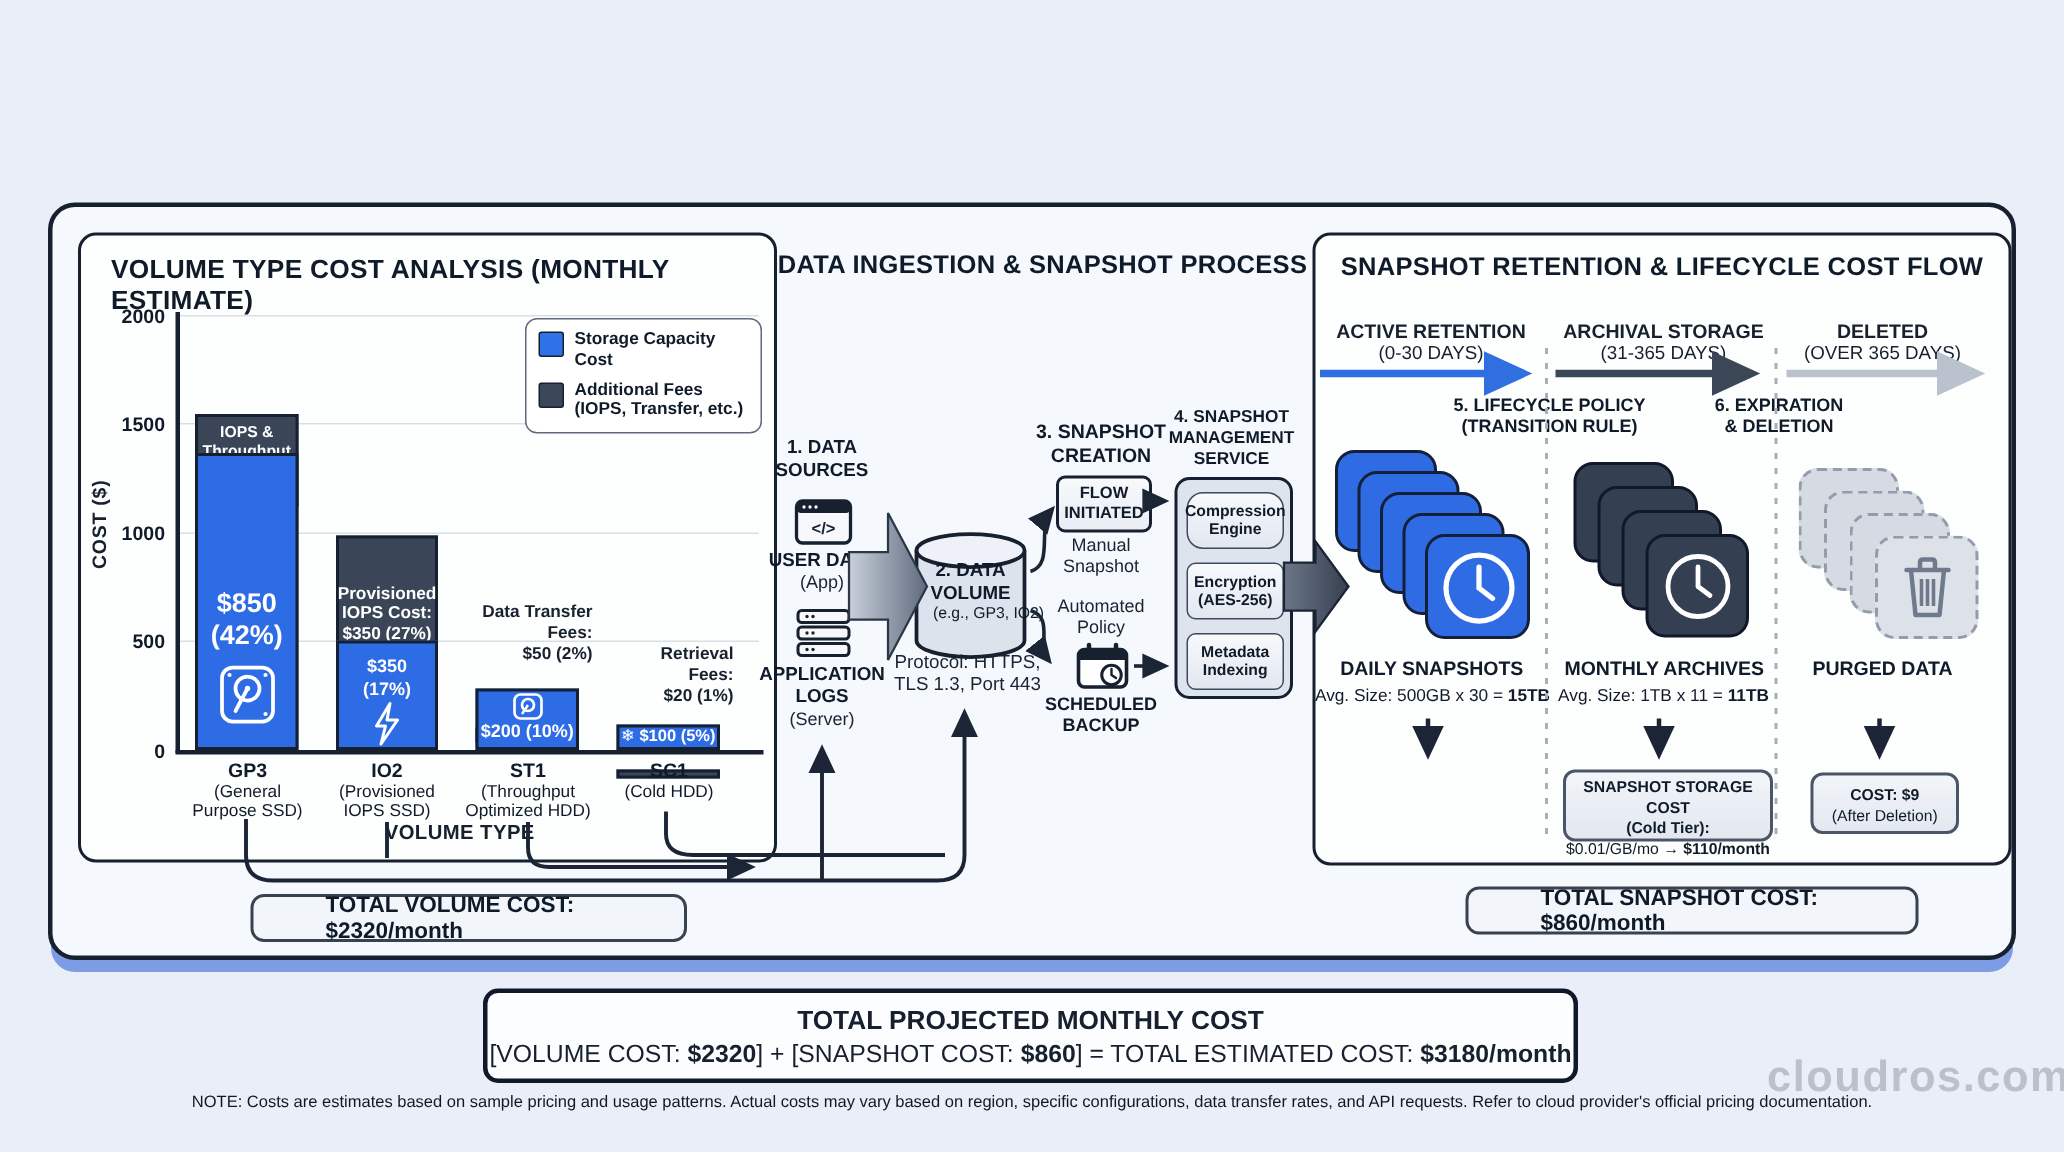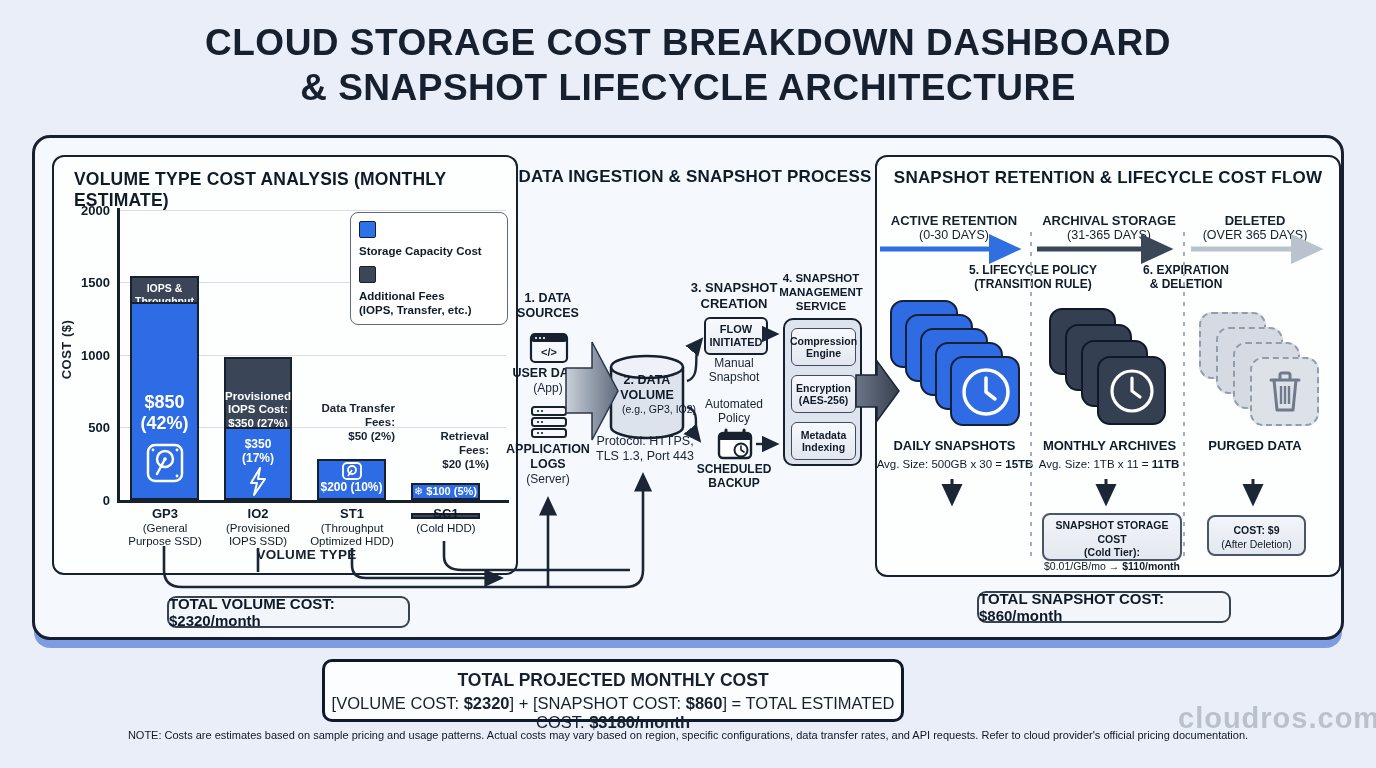--- a/index.html
+++ b/index.html
@@ -31,21 +31,21 @@
   .seg-blue{background:#2d6ce4;}
   .seg-dark{background:#3a4658;margin-top:36px;}
   .seg-lab{color:#fff;font-weight:bold;font-size:10.5px;line-height:1.18;text-align:center;white-space:pre-line;}
   .above-lab{position:absolute;font-weight:bold;font-size:11.5px;line-height:1.2;color:#18222f;
              text-align:right;white-space:pre-line;}
   .tick-block{position:absolute;text-align:center;color:#101b29;}
   .tick-name{font-weight:bold;font-size:13px;line-height:1.15;}
   .tick-sub{font-size:11.5px;line-height:1.15;white-space:pre-line;}
   .legend{position:absolute;left:296px;top:55px;width:158px;background:#fff;border:1.5px solid #5f6b7c;
           border-radius:8px;padding:7px 8px;box-sizing:border-box;}
-  .leg-item{display:flex;align-items:flex-start;gap:7px;margin-bottom:6px;flex-direction:column;}
+  .leg-item{display:flex;align-items:flex-start;gap:7px;margin-bottom:6px;}
   .leg-item:last-child{margin-bottom:0;}
   .swatch{width:15px;height:15px;border:1.5px solid #16202e;border-radius:2px;flex:0 0 auto;margin-top:1px;}
   .leg-txt{font-weight:bold;font-size:11.5px;line-height:1.2;color:#101b29;white-space:pre-line;}
   .xlab{position:absolute;left:180px;top:390px;width:145px;text-align:center;font-weight:bold;
         font-size:13.5px;letter-spacing:.3px;}
   
   .sec-title{font-weight:bold;font-size:17px;letter-spacing:.2px;color:#101b29;}
   .step-lab{font-weight:bold;font-size:12.5px;line-height:1.2;color:#101b29;text-align:center;white-space:pre-line;}
   .flow-sub{font-size:12px;line-height:1.2;color:#1a2433;text-align:center;white-space:pre-line;}
   .node-box{background:linear-gradient(#f7f9fc,#e9edf4);border:2px solid #16202e;border-radius:6px;
@@ -61,40 +61,36 @@
   .sq{position:absolute;width:68px;height:68px;border-radius:13px;box-sizing:border-box;}
   .sq-blue{background:#2f6ce3;border:2.5px solid #14203a;}
   .sq-dark{background:#343f51;border:2.5px solid #10192a;}
   .sq-gray{background:#d6dbe3;border:2.5px dashed #929dac;}
   .stack-lab{position:absolute;font-weight:bold;font-size:13px;text-align:center;color:#101b29;}
   .avg-lab{position:absolute;font-size:11.5px;text-align:center;color:#101b29;}
   .cost-box{position:absolute;background:linear-gradient(#f2f5f9,#e3e8f0);border:2px solid #4a5568;
             border-radius:8px;text-align:center;font-size:10.5px;line-height:1.3;color:#101b29;
             padding-top:4px;box-sizing:border-box;}
   .pill{position:absolute;background:#f2f5f9;border:2px solid #39434f;border-radius:9px;
-        display:flex;align-items:center;justify-content:center;font-weight:bold;font-size:15px;color:#0f1a28;}
-  
-  .summary{left:322px;top:659px;width:582px;height:63px;background:#fcfdfe;border:3px solid #10192a;
+        display:flex;align-items:center;justify-content:center;font-weight:bold;font-size:15px;color:#0f1a28;padding-left:48px;}
+  
+  .summary{left:322px;top:659px;width:730px;height:63px;background:#fcfdfe;border:3px solid #10192a;
            border-radius:10px;text-align:center;box-sizing:border-box;padding-top:8px;}
   .sum-title{font-weight:bold;font-size:17.5px;}
   .sum-line{font-size:16.5px;margin-top:3px;}
   .note{left:45px;top:729px;width:1286px;text-align:center;font-size:11px;color:#0f1826;}
   .watermark{left:1178px;top:702px;font-size:29px;font-weight:bold;color:rgba(148,157,170,0.55);
              letter-spacing:1px;}
   svg.overlay{position:absolute;left:0;top:0;pointer-events:none;}
 </style>
 </head>
 <body>
 
 <div class="stage">
 
-  <div class="abs title">
-    <div style="white-space: pre-line;">CLOUD STORAGE COST BREAKDOWN DASHBOARD</div>
-    <div style="white-space: pre-line;">&amp; SNAPSHOT LIFECYCLE ARCHITECTURE</div>
-  </div>
 
   <div class="abs main"></div>
 
   <div class="abs panel left-panel">
     <div class="abs panel-title" style="left:20px;top:12px;">VOLUME TYPE COST ANALYSIS (MONTHLY ESTIMATE)</div>
 
     <div class="ylab">COST ($)</div>
     <div class="gridline" style="top:53px;"></div>
     <div class="gridline" style="top:125px;"></div>
     <div class="gridline" style="top:198px;"></div>
@@ -125,21 +121,21 @@
           <circle cx="32" cy="8" r="1.4" fill="#fff"></circle>
         <circle cx="32" cy="34" r="1.4" fill="#fff"></circle>
       </svg>
     </div>
 
     <div class="seg seg-dark" style="left:170px;top:164px;width:68px;height:106px;justify-content:center;">
       <div class="seg-lab" style="font-size: 11.5px; white-space: pre-line;">Provisioned
 IOPS Cost:
 $350 (27%)</div>
     </div>
-    <div class="seg seg-blue" style="left:170px;top:270px;width:68px;height:73px;">
+    <div class="seg seg-blue" style="left:170px;top:270px;width:68px;height:73px;justify-content:center;">
       <div class="seg-lab" style="margin-top: 8px; font-size: 12px; white-space: pre-line;">$350
 (17%)</div>
       <svg width="24" height="30" style="margin-top:2px;">
         <path d="M14,1 L5,16 L11,16 L8,28 L19,12 L12,12 Z" fill="none" stroke="#fff" stroke-width="2" stroke-linejoin="round"></path>
       </svg>
     </div>
 
     <div class="seg seg-dark" style="left:263px;top:292px;width:69px;height:10px;"></div>
     <div class="seg seg-blue" style="left:263px;top:302px;width:69px;height:41px;">
       <svg width="22" height="18" style="margin-top:1px;">
@@ -251,21 +247,21 @@
     <circle cx="25" cy="24" r="6.5" fill="#fff" stroke="#16202e" stroke-width="2"></circle>
     <path d="M25,24 L25,20 M25,24 L28,26" stroke="#16202e" stroke-width="1.6" stroke-linecap="round"></path>
   </svg>
   <div class="abs step-lab" style="left: 689px; top: 462px; width: 90px; font-size: 12px; white-space: pre-line;">SCHEDULED
 BACKUP</div>
 
   <div class="abs step-lab" style="left: 776px; top: 272px; width: 90px; font-size: 11.5px; white-space: pre-line;">4. SNAPSHOT
 MANAGEMENT
 SERVICE</div>
   <div class="abs mgmt" style="left:783px;top:318px;width:75px;height:144px;">
-    <div class="svc" style="top: 8px; white-space: pre-line;">Compression
+    <div class="svc" style="top: 8px; white-space: pre-line; border-radius: 11px;">Compression
 Engine</div>
     <div class="svc" style="top: 55px; white-space: pre-line;">Encryption
 (AES-256)</div>
     <div class="svc" style="top: 102px; white-space: pre-line;">Metadata
 Indexing</div>
   </div>
 
   <div class="abs panel right-panel">
     <div class="abs sec-title ctr" style="left:0;top:11px;width:462px;">SNAPSHOT RETENTION &amp; LIFECYCLE COST FLOW</div>
 

